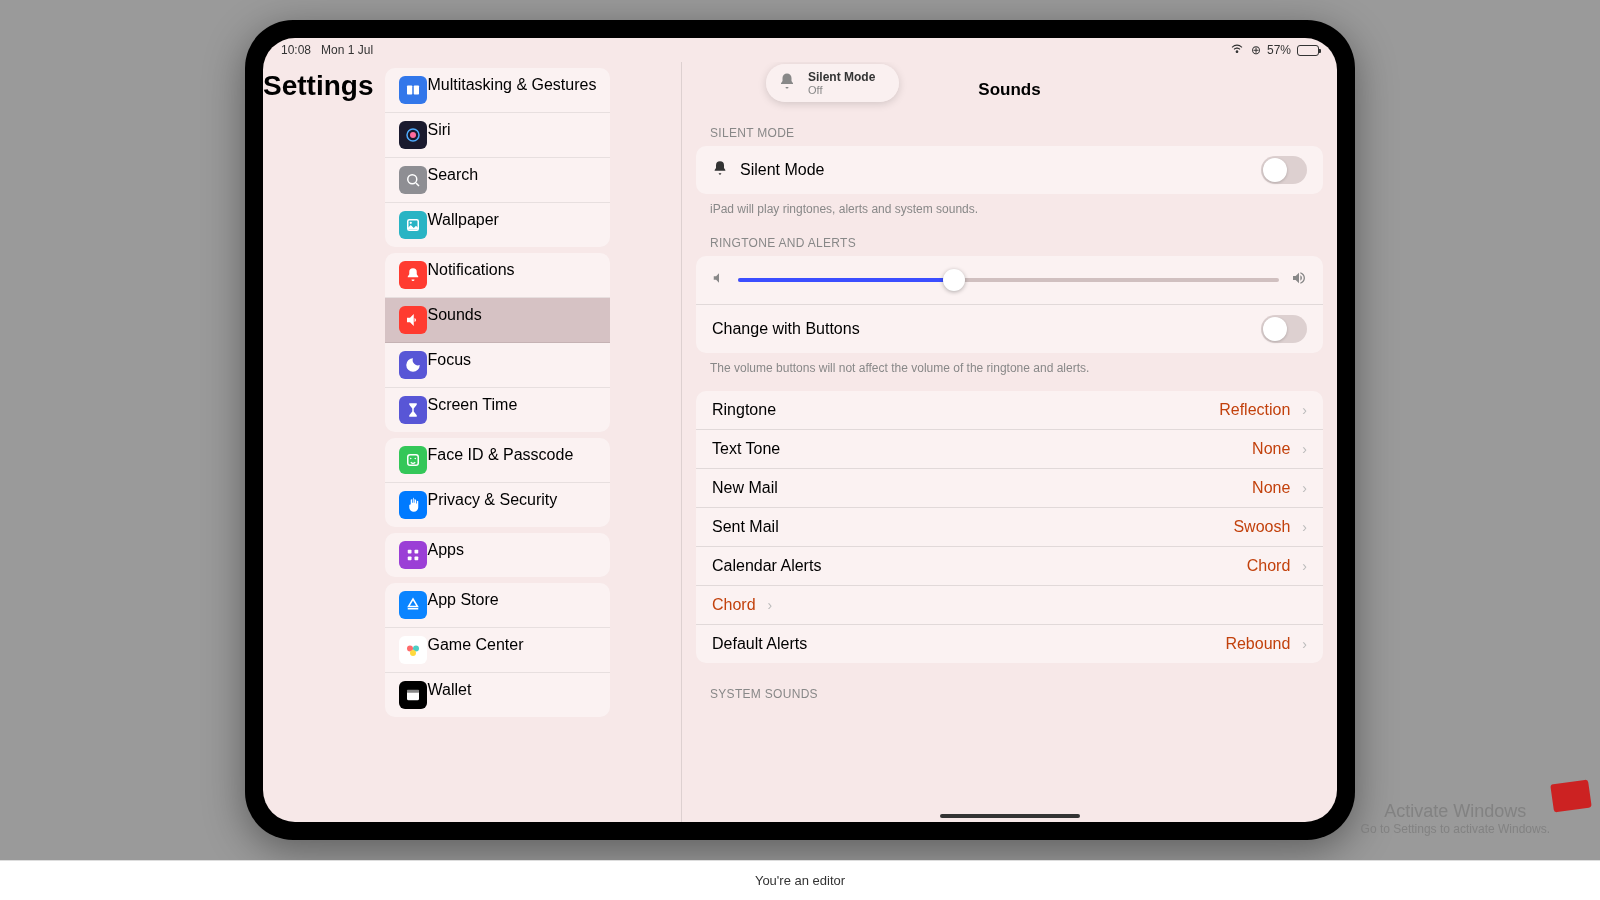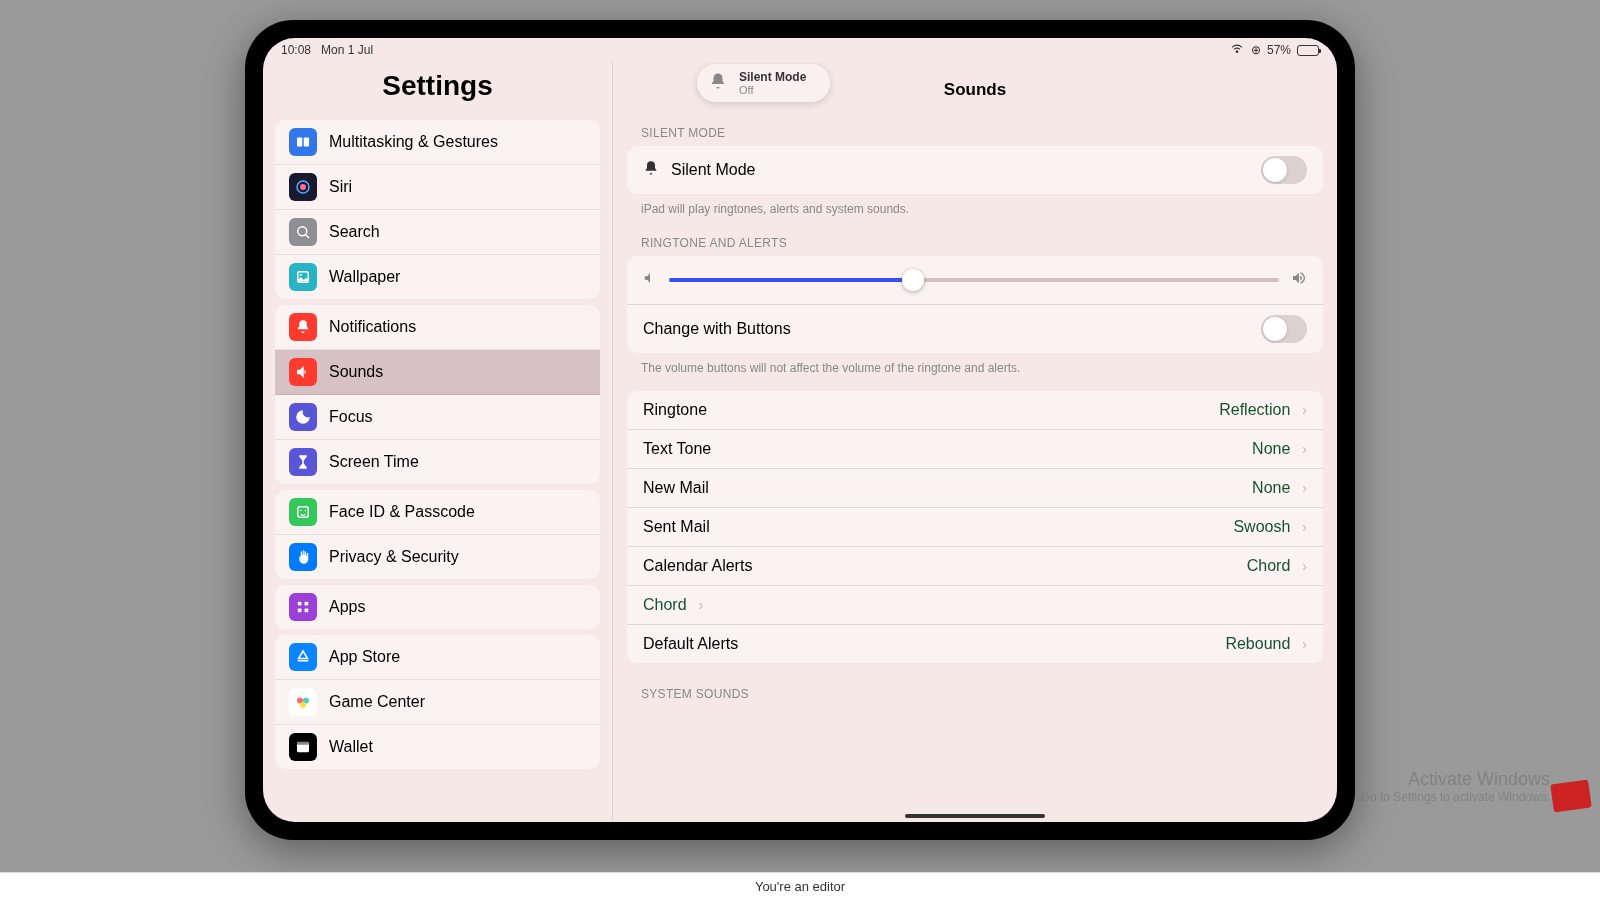--- a/index.html
+++ b/index.html
@@ -7,57 +7,57 @@
     .tablet-frame { width: 1110px; height: 820px; background: #000; border-radius: 48px; padding: 18px; box-shadow: 0 10px 40px rgba(0,0,0,0.4); position: relative; margin-top: -40px; }
     .screen { width: 100%; height: 100%; background: #f7e8e8; border-radius: 32px; overflow: hidden; position: relative; display: flex; flex-direction: column; }
     .status-bar { height: 24px; display: flex; justify-content: space-between; align-items: center; padding: 0 18px; font-size: 12px; color: #333; font-weight: 500; }
     .status-left { display: flex; gap: 10px; }
     .status-right { display: flex; gap: 6px; align-items: center; font-size: 12px; }
     .battery-icon { width: 22px; height: 11px; border: 1px solid #333; border-radius: 3px; position: relative; }
     .battery-icon::after { content: ''; position: absolute; right: -3px; top: 3px; width: 2px; height: 4px; background: #333; border-radius: 0 1px 1px 0; }
     .battery-fill { width: 55%; height: 100%; background: #333; border-radius: 1px; }
     
     .main-content { flex: 1; display: flex; overflow: hidden; }
-    .sidebar { width: 350px; border-right: 1px solid rgba(0,0,0,0.1); display: flex; flex-direction: column; overflow-y: auto; }
+    .sidebar { width: 419px; border-right: 1px solid rgba(0,0,0,0.1); display: flex; flex-direction: row; overflow-y: auto; }
     .sidebar-title { font-size: 28px; font-weight: 700; padding: 8px 0 12px; text-align: center; color: #000; }
     .sidebar-group { background: rgba(255,255,255,0.45); margin: 6px 12px; border-radius: 10px; overflow: hidden; }
-    .sidebar-item { display: flex; align-items: center; padding: 8px 14px; gap: 12px; cursor: pointer; border-bottom: 0.5px solid rgba(0,0,0,0.08); }
+    .sidebar-item { display: flex; padding: 8px 14px; gap: 0; cursor: pointer; border-bottom: 0.5px solid rgba(0,0,0,0.08); }
     .sidebar-item:last-child { border-bottom: none; }
     .sidebar-item.selected { background: #d6c2c4; }
     .sidebar-icon { width: 28px; height: 28px; border-radius: 6px; display: flex; align-items: center; justify-content: center; flex-shrink: 0; }
     .sidebar-label { font-size: 16px; color: #000; }
     
     .detail { flex: 1; overflow-y: auto; position: relative; }
     .detail-title { font-size: 17px; font-weight: 600; text-align: center; padding: 18px 0 20px; color: #000; }
     .section-header { font-size: 12px; color: #888; padding: 6px 28px 4px; letter-spacing: 0.3px; }
     .section-footer { font-size: 12px; color: #888; padding: 6px 28px 14px; }
     .section-body { background: rgba(255,255,255,0.45); margin: 2px 14px; border-radius: 10px; overflow: hidden; }
     .detail-row { display: flex; align-items: center; padding: 10px 16px; border-bottom: 0.5px solid rgba(0,0,0,0.1); gap: 12px; cursor: pointer; }
     .detail-row:last-child { border-bottom: none; }
     .detail-row-label { font-size: 16px; color: #000; flex: 1; }
-    .detail-row-value { font-size: 16px; color: #14532d; }
+    .detail-row-value { font-size: 16px; color: #c2410c; }
     .chevron { color: #bbb; font-size: 14px; }
     .toggle { width: 46px; height: 28px; background: #ddd0d0; border-radius: 14px; position: relative; cursor: pointer; }
     .toggle-knob { width: 24px; height: 24px; background: #fff; border-radius: 50%; position: absolute; top: 2px; left: 2px; box-shadow: 0 1px 3px rgba(0,0,0,0.2); }
     
     .slider-row { display: flex; align-items: center; padding: 14px 16px; gap: 12px; border-bottom: 0.5px solid rgba(0,0,0,0.1); }
     .slider { flex: 1; height: 4px; background: #d0c0c0; border-radius: 2px; position: relative; }
     .slider-fill { width: 40%; height: 100%; background: #3b4eff; border-radius: 2px; }
     .slider-thumb { width: 22px; height: 22px; background: #fff; border-radius: 50%; position: absolute; left: 40%; top: 50%; transform: translate(-50%,-50%); box-shadow: 0 1px 4px rgba(0,0,0,0.3); }
     
     .notification-pill { position: absolute; top: 2px; left: 84px; background: rgba(250,240,240,0.95); border-radius: 22px; padding: 6px 24px 6px 12px; display: flex; align-items: center; gap: 12px; box-shadow: 0 2px 8px rgba(0,0,0,0.15); }
     .notification-text { display: flex; flex-direction: column; }
     .notification-title { font-size: 12px; font-weight: 600; color: #333; }
     .notification-sub { font-size: 11px; color: #888; }
     
     .home-indicator { position: absolute; bottom: 4px; left: 50%; transform: translateX(-50%); width: 140px; height: 4px; background: #333; border-radius: 2px; }
     
-    .editor-bar { width: 100%; background: #fff; text-align: center; padding: 6px; font-size: 13px; color: #333; position: absolute; bottom: 0; border-top: 1px solid #ddd; }
-    
-    .activate-watermark { position: absolute; bottom: 96px; right: 50px; text-align: right; color: rgba(120,120,120,0.7); }
+    .editor-bar { width: 100%; background: #fff; text-align: center; padding: 12px; font-size: 13px; color: #333; position: absolute; bottom: 0; border-top: 1px solid #ddd; }
+    
+    .activate-watermark { position: absolute; bottom: 64px; right: 50px; text-align: center; color: rgba(120,120,120,0.7); }
     .activate-title { font-size: 18px; }
     .activate-sub { font-size: 12px; }
     
     .corner-badge { position: absolute; bottom: 90px; right: 10px; width: 38px; height: 28px; background: #c22; border-radius: 3px; transform: rotate(-8deg); }
     
     .icon-svg { width: 16px; height: 16px; }
     .speaker-icon { color: #888; }
   </style>
 </head>
 <body>

